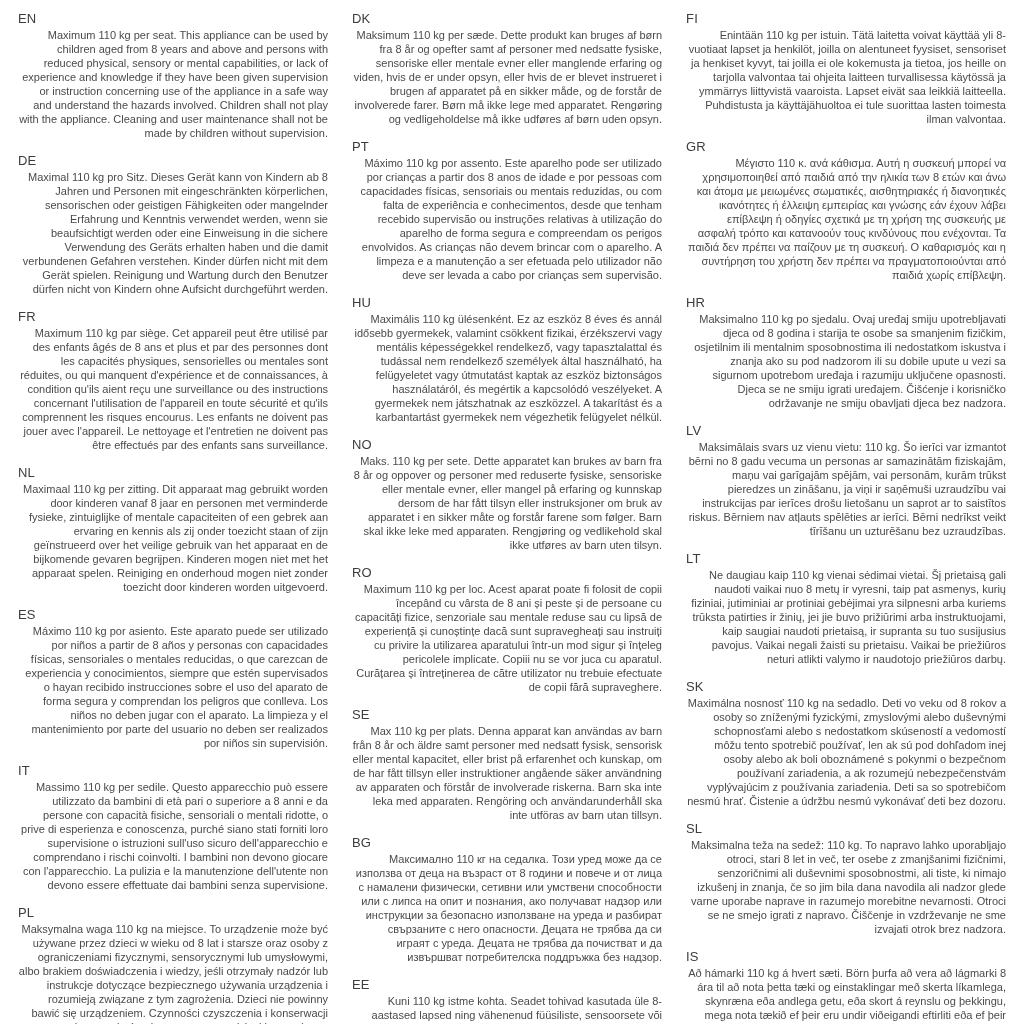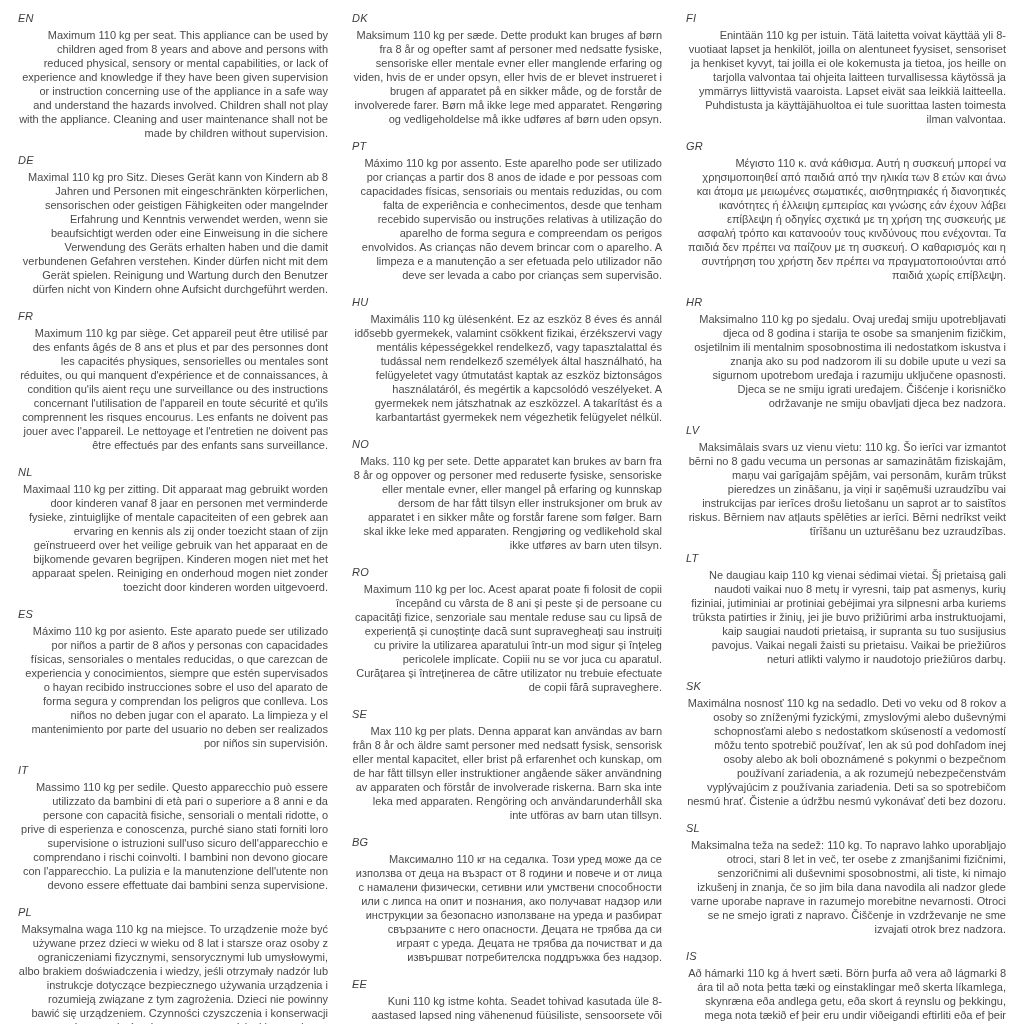--- a/index.html
+++ b/index.html
@@ -16,27 +16,26 @@
   .page {
     display: grid;
     grid-template-columns: 310px 310px 320px;
     column-gap: 24px;
     padding: 12px 8px 0 18px;
     align-items: start;
   }
   .col { min-width: 0; }
   .block { margin-bottom: 14px; }
   .lang {
-    font-size: 11px;
+    font-size: 13px;
     line-height: 13px;
     font-weight: 400;
     letter-spacing: 0.2px;
     color: #3c3c3c;
     margin-bottom: 3px;
-    font-style: italic;
   }
   .text {
     font-size: 11px;
     line-height: 14px;
     color: #4a4a4a;
     text-align: right;
   }
 </style>
 </head>
 <body>

